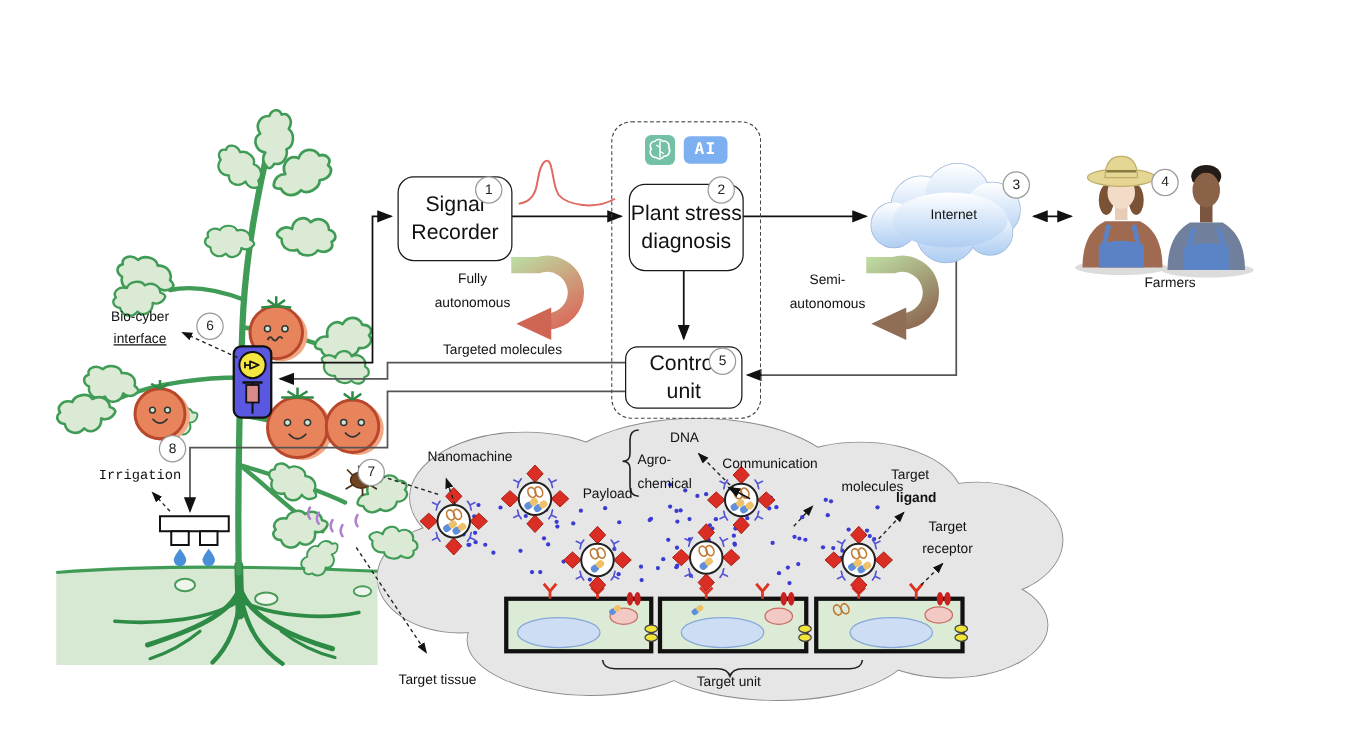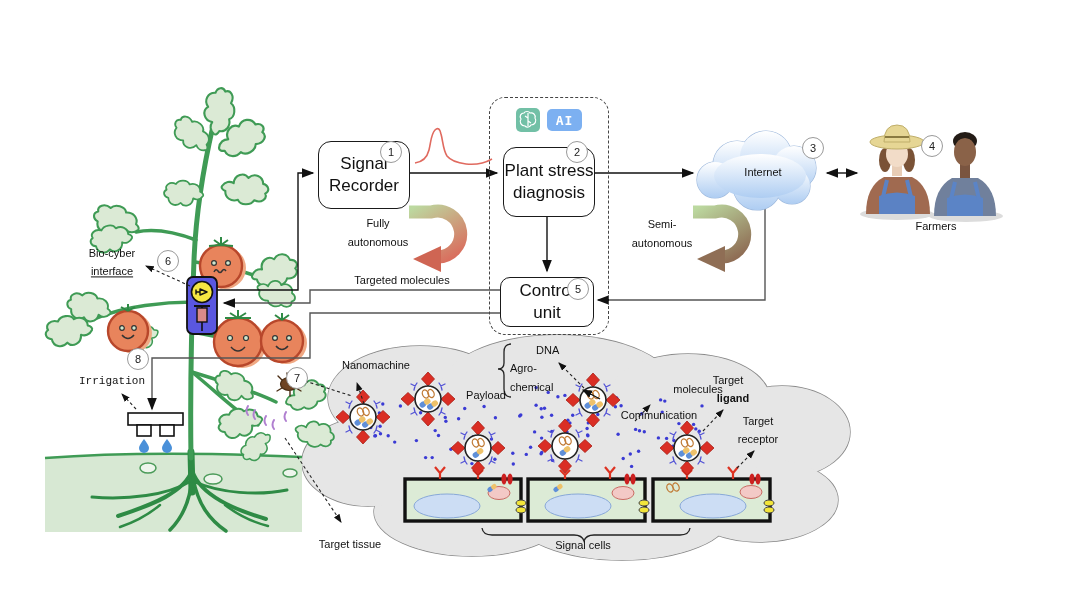--- a/index.html
+++ b/index.html
@@ -515,22 +515,22 @@
 
 <div class="lbl" style="left:112px;top:254px;">Bio-cyber</div>
 <div class="lbl" style="left:112px;top:272px;text-decoration:underline;">interface</div>
 <div class="lbl" style="left:112px;top:382px;font-family:Liberation Mono, monospace;">Irrigation</div>
 
 <div class="lbl" style="left:376px;top:366px;">Nanomachine</div>
 <div class="lbl" style="left:486px;top:368px;margin-top:28px;">Payload</div>
 <div class="lbl" style="left:524px;top:351px;transform:translate(0,-50%);margin-left:12px;">DNA</div>
 <div class="lbl" style="left:510px;top:369px;transform:translate(0,-50%);">Agro-</div>
 <div class="lbl" style="left:510px;top:388px;transform:translate(0,-50%);">chemical</div>
-<div class="lbl" style="left:659px;top:372px;margin-top:44px;">Communication</div>
+<div class="lbl" style="left:616px;top:372px;">Communication</div>
 <div class="lbl" style="left:662px;top:390px;margin-left:36px;">molecules</div>
 <div class="lbl" style="left:728px;top:381px;">Target</div>
 <div class="lbl" style="left:733px;top:399px;font-weight:bold;">ligand</div>
 <div class="lbl" style="left:758px;top:422px;">Target</div>
 <div class="lbl" style="left:758px;top:440px;">receptor</div>
-<div class="lbl" style="left:583px;top:546px;">Signal cells</div>
+<div class="lbl" style="left:583px;top:546px;">Target unit</div>
 <div class="lbl" style="left:350px;top:545px;">Target tissue</div>
 
 </div>
 
 </body></html>

